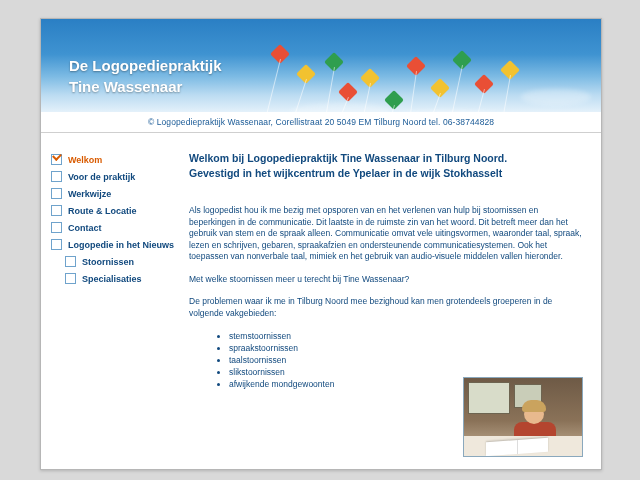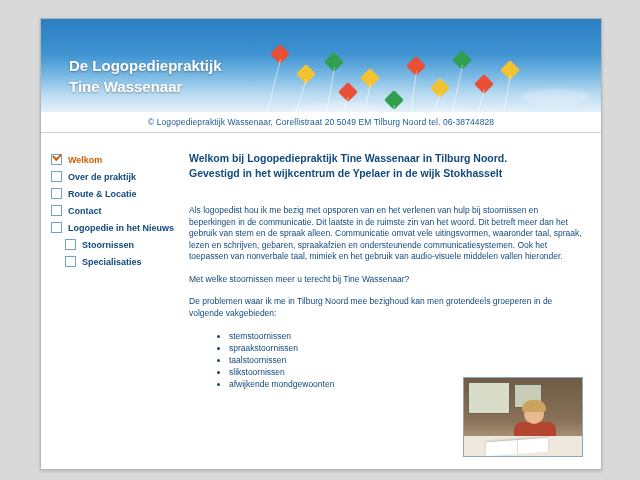--- a/index.html
+++ b/index.html
@@ -287,21 +287,25 @@
 
   <div id="body-wrap">
 
     <nav id="sidebar">
         <div class="nav-item active">
           <span class="chk checked"></span>
           <span>Welkom</span>
         </div>
         <div class="nav-item">
           <span class="chk"></span>
-          <span>Over de praktijk</span>
+          <span>Voor de praktijk</span>
+        </div>
+        <div class="nav-item">
+          <span class="chk"></span>
+          <span>Werkwijze</span>
         </div>
         <div class="nav-item">
           <span class="chk"></span>
           <span>Route &amp; Locatie</span>
         </div>
         <div class="nav-item">
           <span class="chk"></span>
           <span>Contact</span>
         </div>
         <div class="nav-item">

